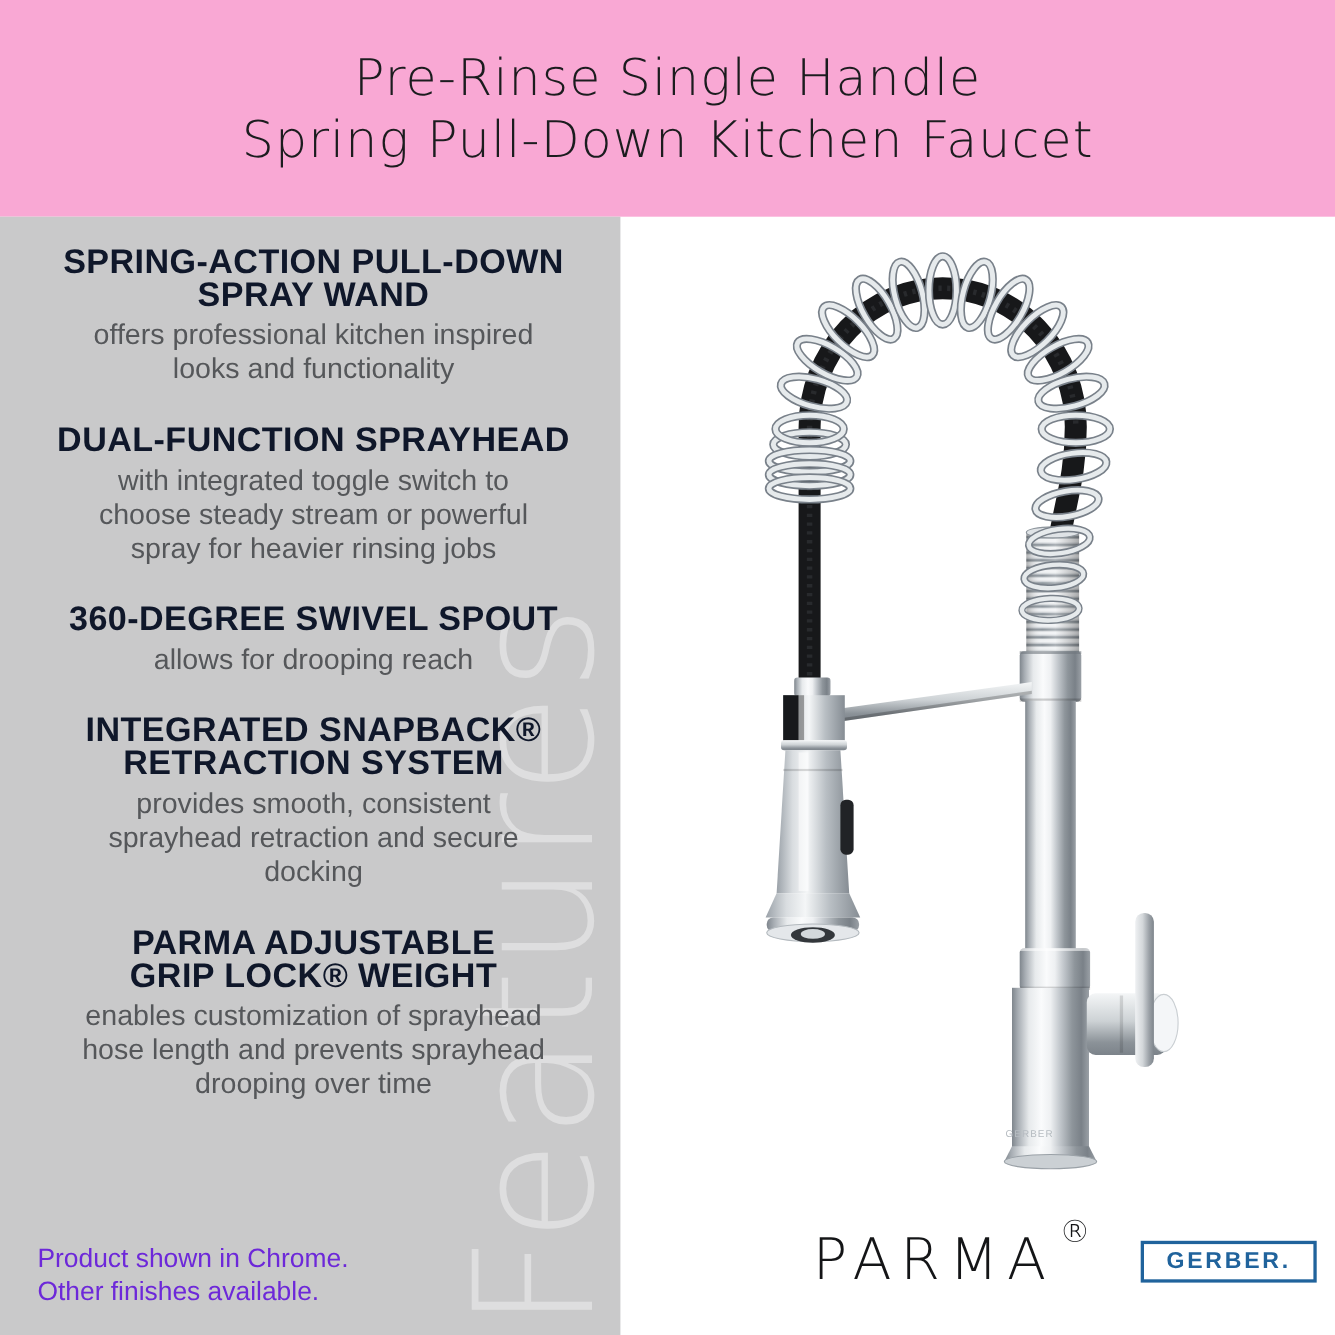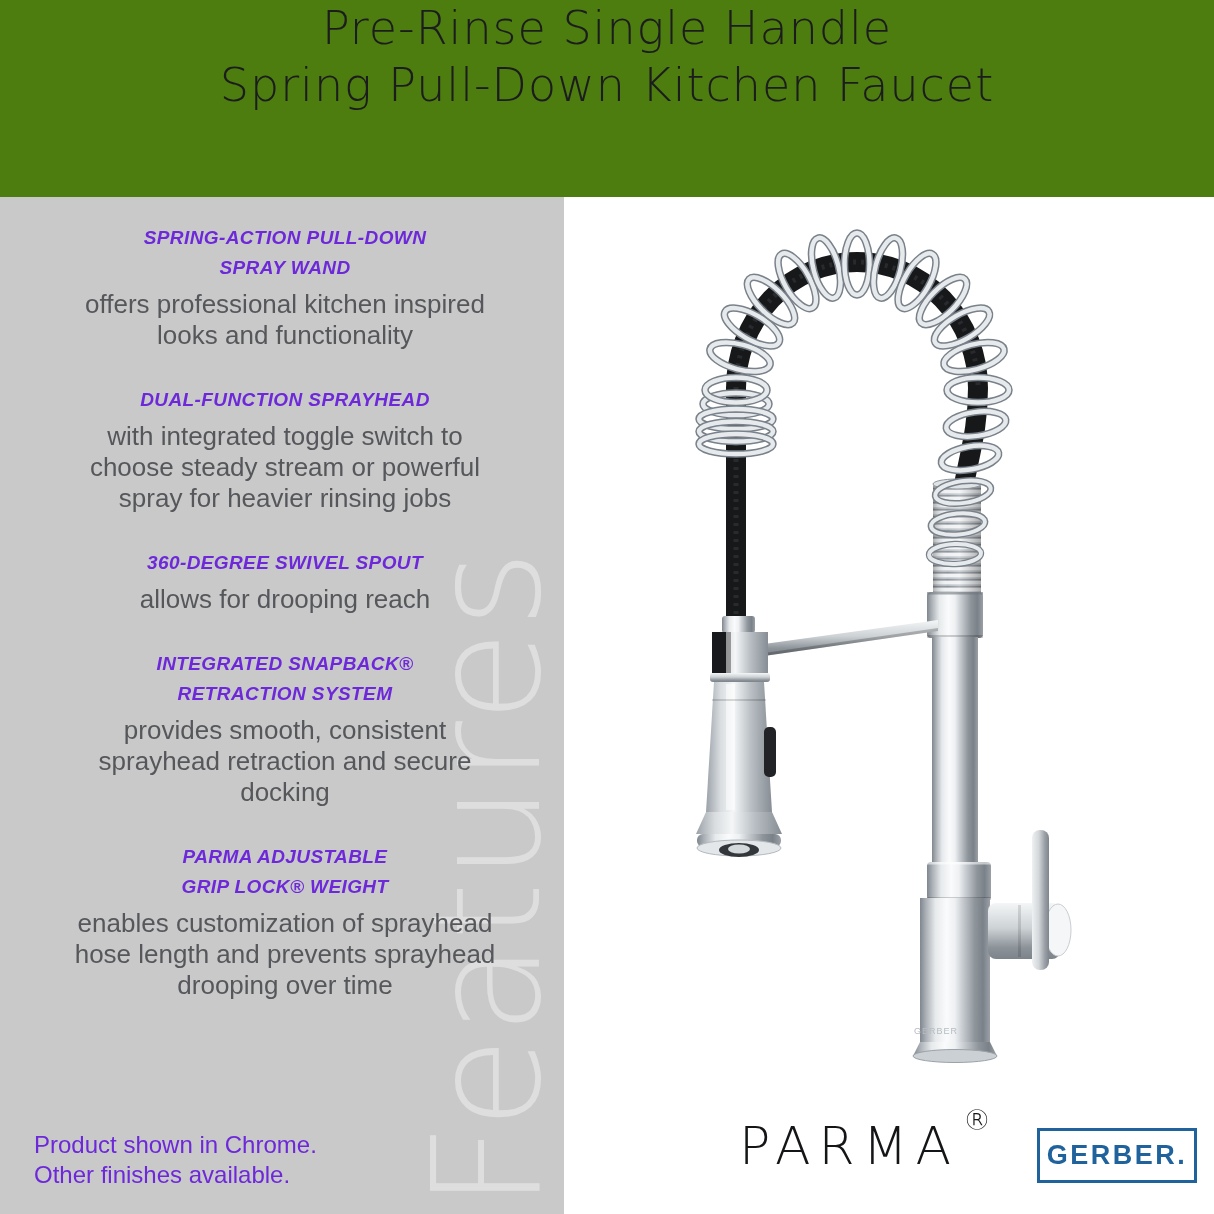--- a/index.html
+++ b/index.html
@@ -3,21 +3,21 @@
 <meta charset="utf-8">
 <style>
   html,body{margin:0;padding:0;}
   body{
     width:1214px;height:1214px;position:relative;overflow:hidden;
     background:#ffffff;font-family:"Liberation Sans",sans-serif;
   }
   
   .header{
     position:absolute;left:0;top:0;width:1214px;height:197px;
-    background:#4d7c0f;display:flex;justify-content:center;
+    background:#f9a8d4;display:flex;align-items:center;justify-content:center;
   }
   .header h1{
     margin:0;font-family:"DejaVu Sans","Liberation Sans",sans-serif;
     font-weight:200;font-size:46px;line-height:57px;letter-spacing:1px;
     color:#1b1c1e;text-align:center;white-space:pre-line;
   }
   
   .panel{
     position:absolute;left:0;top:197px;width:564px;height:1017px;
     background:#c9c9ca;overflow:hidden;
@@ -25,46 +25,46 @@
   .watermark{
     position:absolute;left:412px;top:1012px;
     transform:rotate(-90deg);transform-origin:0 0;
     font-family:"DejaVu Sans","Liberation Sans",sans-serif;
     font-weight:200;font-size:150px;line-height:1;letter-spacing:2px;
     color:rgba(255,255,255,0.40);white-space:nowrap;pointer-events:none;
   }
   .features{position:absolute;left:22px;right:16px;top:26px;text-align:center;}
   .feature{margin:0 0 34px 0;}
   .f-title{
-    margin:0 0 6px 0;font-weight:700;font-size:19px;line-height:30px;
-    letter-spacing:.4px;color:#6d28d9;white-space:pre-line;font-style:italic;
+    margin:0 0 6px 0;font-weight:700;font-size:31px;line-height:30px;
+    letter-spacing:.4px;color:#0f172a;white-space:pre-line;
   }
   .f-body{
     margin:0;font-weight:400;font-size:26px;line-height:31px;
     color:#55575a;white-space:pre-line;
   }
   .footnote{
     position:absolute;left:34px;top:933px;
     font-size:24px;line-height:30px;color:#6d28d9;white-space:pre-line;
   }
   
   .faucet-svg{position:absolute;left:0;top:0;pointer-events:none;}
   .parma{
     position:absolute;left:700px;top:1116px;width:330px;text-align:center;
     font-family:"DejaVu Sans","Liberation Sans",sans-serif;
     font-weight:200;font-size:52px;letter-spacing:8px;color:#141517;
   }
   .parma sup{
     font-size:28px;letter-spacing:0;position:relative;top:-16px;margin-left:4px;
   }
   .gerber-box{
-    position:absolute;left:1037px;top:1128px;width:160px;height:55px;
+    position:absolute;left:1037px;top:1128px;width:160px;height:38px;
     box-sizing:border-box;border:3px solid #20639c;
     display:flex;align-items:center;justify-content:center;
-    font-weight:700;font-size:27px;letter-spacing:2.5px;color:#20639c;
+    font-weight:700;font-size:21px;letter-spacing:2.5px;color:#20639c;
   }
 </style>
 </head>
 <body>
 
 <div class="header">
   <h1>Pre-Rinse Single Handle
 Spring Pull-Down Kitchen Faucet</h1>
 </div>
 

